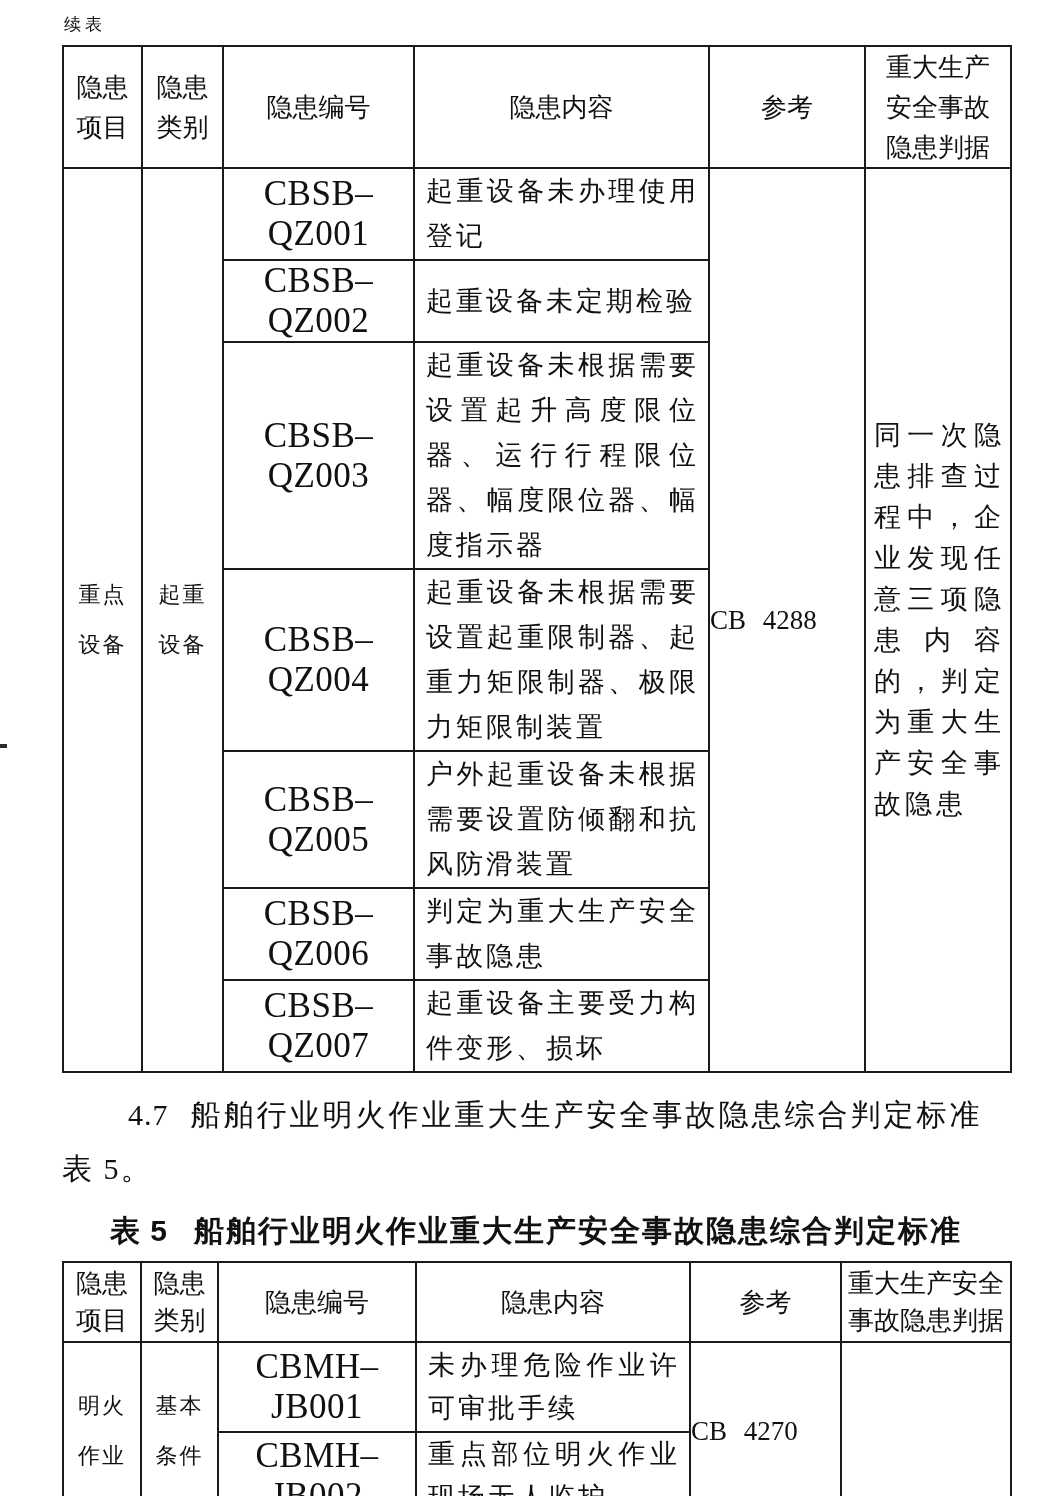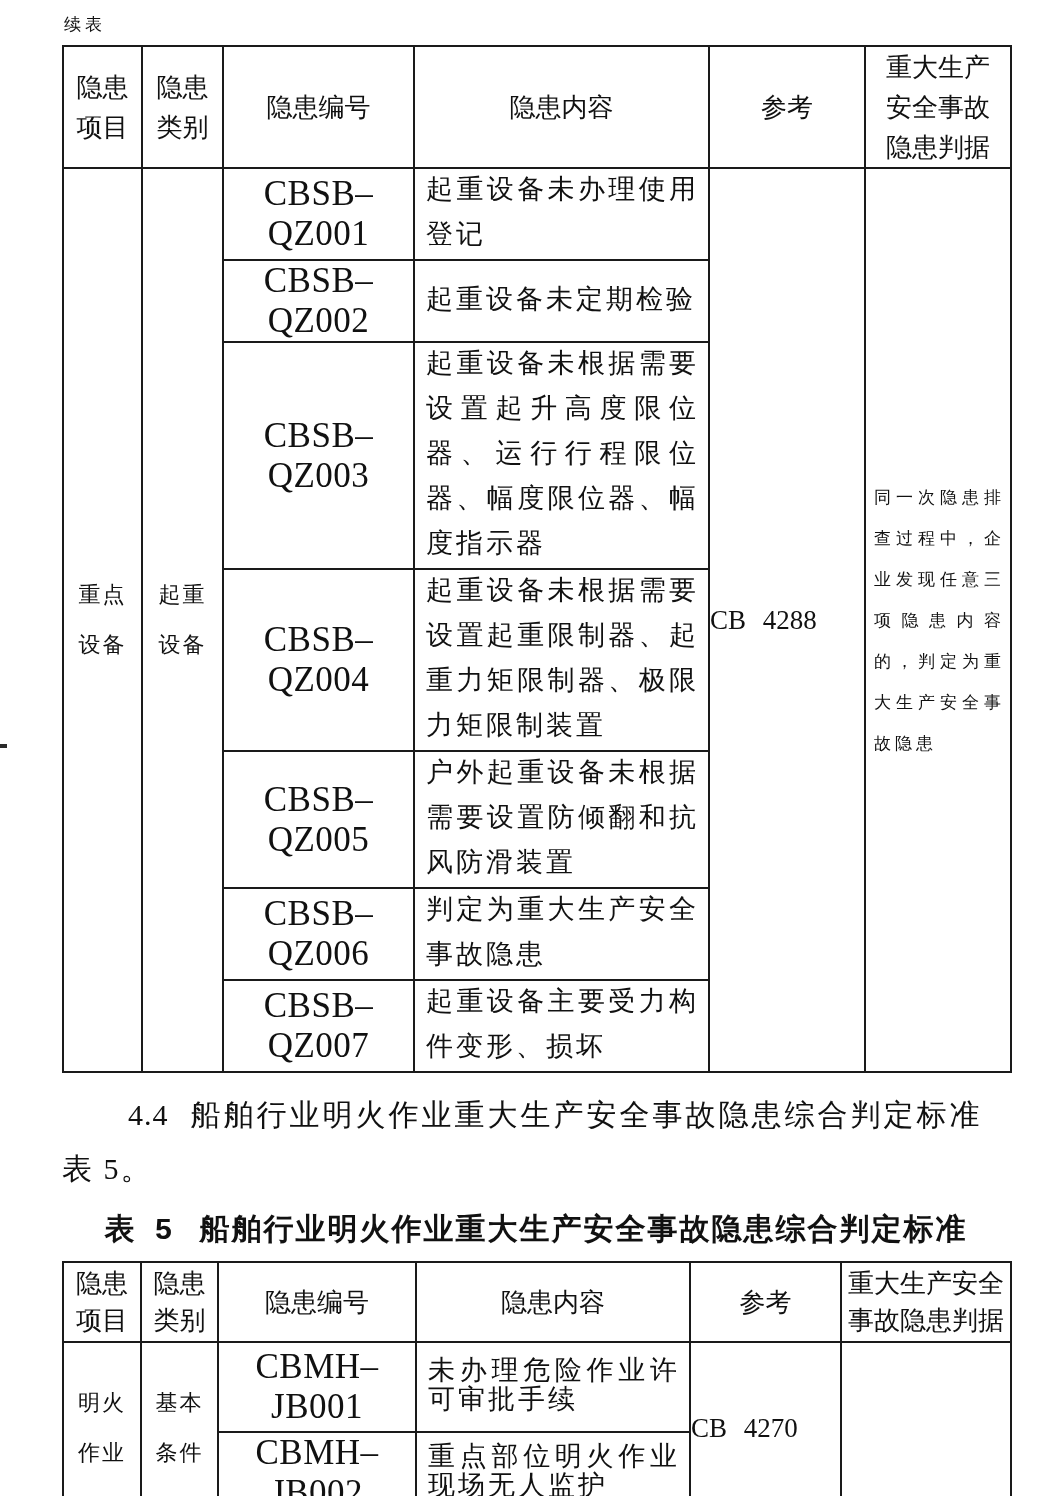--- a/index.html
+++ b/index.html
@@ -52,29 +52,28 @@
     text-align: center;
     letter-spacing: 0.5px;
   }
   .content-cell {
     font-size: 27px;
     line-height: 45px;
     letter-spacing: 3px;
     padding: 0 9px 0 11px;
     text-align: justify;
     text-justify: inter-character;
-    font-family: Liberation Mono, monospace;
   }
   .ref-cell {
     font-size: 27px;
     text-align: left;
     word-spacing: 10px;
   }
   .criteria-cell {
-    font-size: 17px;
+    font-size: 27px;
     line-height: 41px;
     letter-spacing: 4px;
     padding: 4px 5px 4px 8px;
     text-align: justify;
     text-justify: inter-character;
     vertical-align: middle;
   }
 
   
   .t1-hr  { height: 122px; }
@@ -104,35 +103,35 @@
   }
   .para-line2 {
     font-size: 30px;
     line-height: 55px;
     letter-spacing: 2px;
   }
 
   .table5-caption {
     margin-top: 15px;
     margin-bottom: 10px;
-    font-family: Liberation Mono, monospace;
+    font-family: Liberation Sans, sans-serif;
     font-weight: 700;
     font-size: 30px;
     line-height: 40px;
     text-align: center;
     letter-spacing: 2px;
   }
   .caption-label { margin-right: 26px; letter-spacing: 1px; }
 
   
   .t5-hr { height: 80px; }
   .t5-hr .th-cell { line-height: 37px; }
   .t5-r0 { height: 90px; }
   .t5-r1 { height: 78px; }
-  .t5 .content-cell { line-height: 29px; }
+  .t5 .content-cell { line-height: 43px; }
 
   .scan-artifact {
     position: absolute;
     left: 0;
     top: 744px;
     width: 7px;
     height: 4px;
     background: #2a2a2a;
   }
 </style>
@@ -197,21 +196,21 @@
     </tr>
     <tr class="t1-r6">
       <td class="code-cell">CBSB–QZ007</td>
       <td class="content-cell">起重设备主要受力构件变形、损坏</td>
     </tr>
   </tbody>
     </table>
 
   <div class="section-block">
     <div class="section-heading">
-      <span class="heading-number">4.4</span><span>船舶行业明火作业重大生产安全事故隐患综合判定标准</span>
+      <span class="heading-number">4.7</span><span>船舶行业明火作业重大生产安全事故隐患综合判定标准</span>
     </div>
     <div class="para-line2">表 5。</div>
   </div>
 
   <div class="table5-caption">
     <span class="caption-label">表 5</span><span>船舶行业明火作业重大生产安全事故隐患综合判定标准</span>
   </div>
 
   <table class="t5">
     <colgroup>

